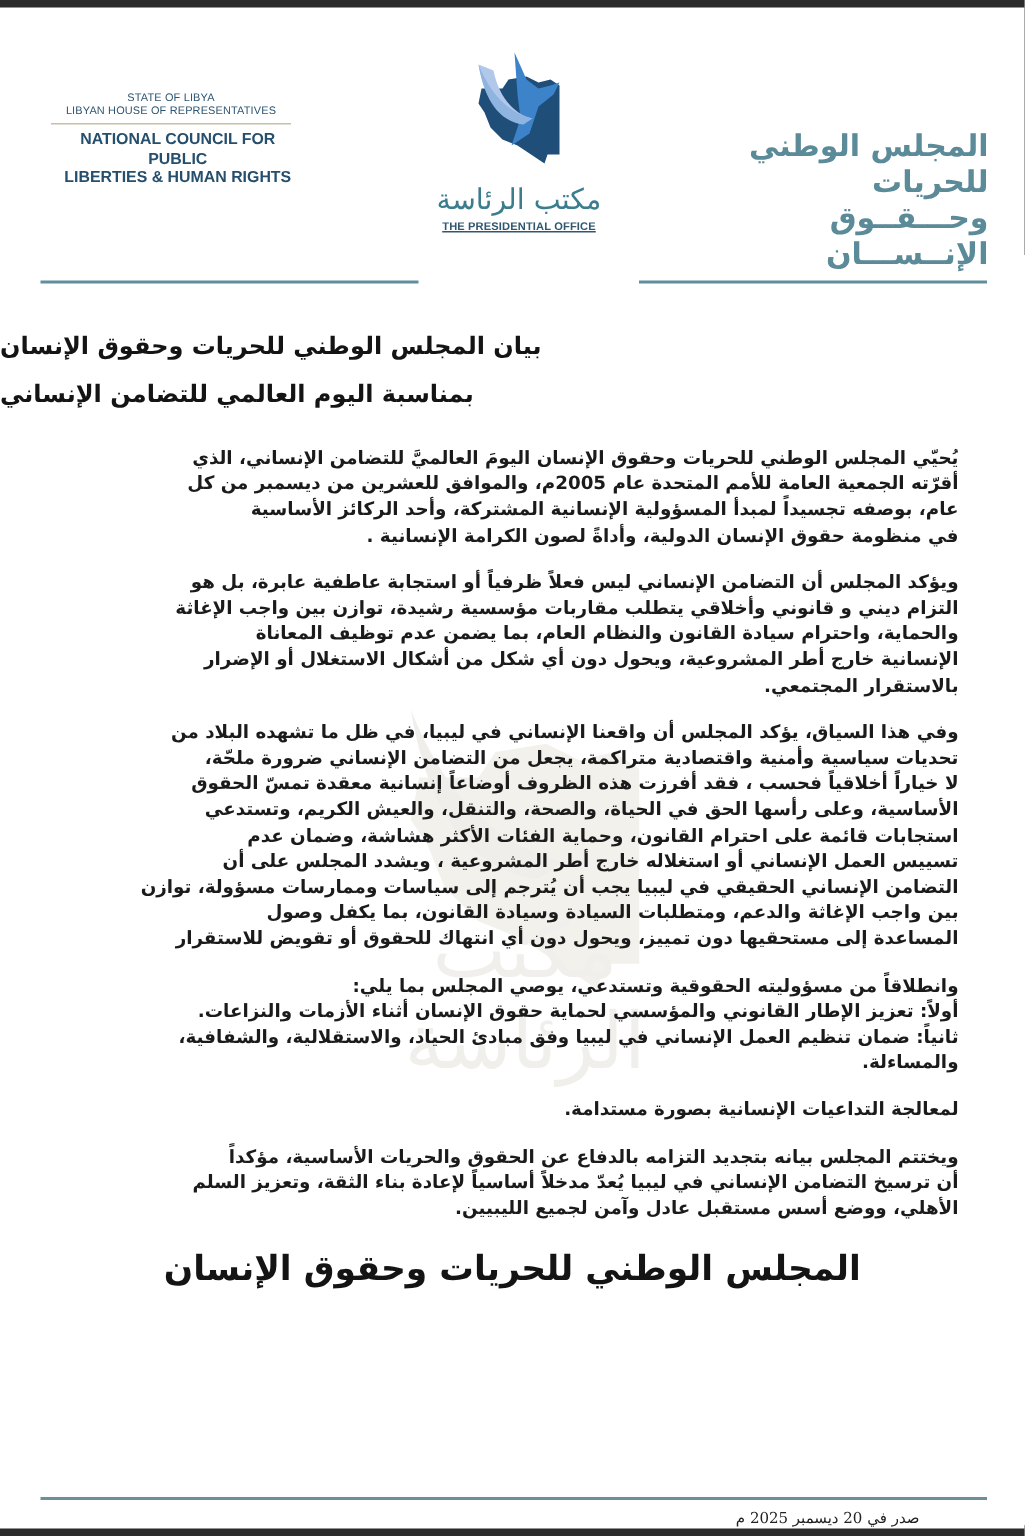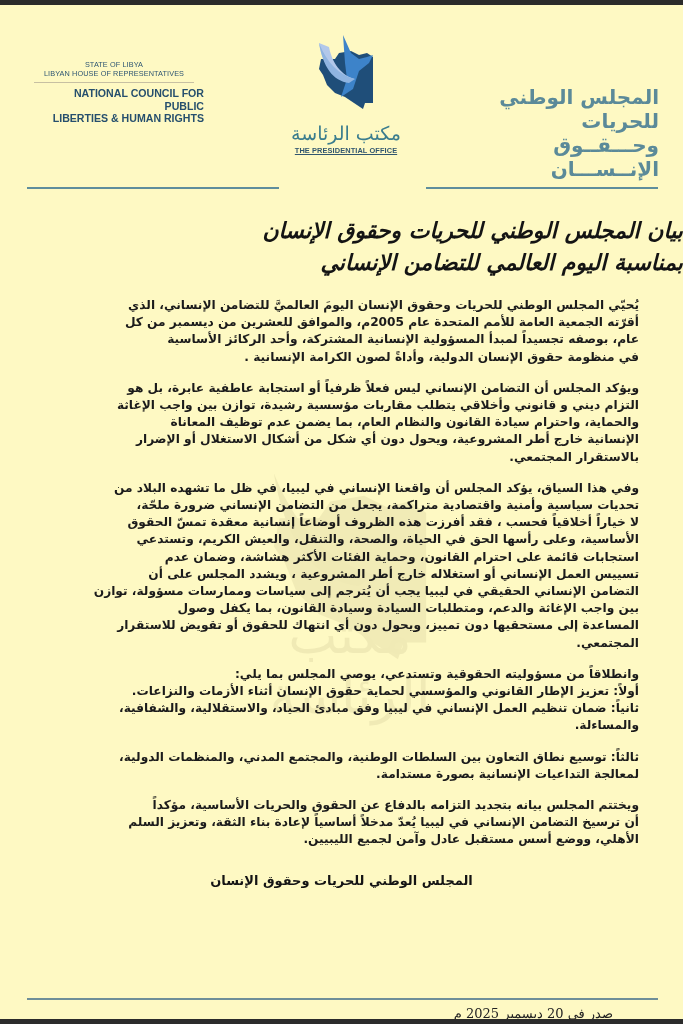--- a/index.html
+++ b/index.html
@@ -6,37 +6,37 @@
   html, body { width: 683px; height: 1024px; overflow: hidden; }
   body {
     background: #1e1e1e;
     font-family: "DejaVu Sans", sans-serif;
   }
   .top-bar { height: 5px; background: #2b2b2b; }
   .page {
     position: relative;
     width: 683px;
     height: 1014px;
-    background: #fef9c3;
+    background: #ffffff;
     overflow: hidden;
   }
   .bottom-bar { height: 5px; background: #2b2b2b; }
 
   
   .letterhead { position: relative; height: 200px; }
   .lh-left {
     position: absolute; left: 24px; top: 55px; width: 180px;
     text-align: center; color: #2e5672;
     font-family: "Liberation Sans", sans-serif;
   }
   .lh-left .small { font-size: 7.3px; line-height: 9px; letter-spacing: 0.1px; }
   .lh-left .sep { height: 1px; background: #c7c0a2; margin: 4px 10px 4px 10px; }
   .lh-left .big {
     font-size: 10.6px; line-height: 12.5px; font-weight: bold;
-    text-align: right; padding-left: 9px; color: #264f6d;
+    text-align: center; padding-left: 9px; color: #264f6d;
   }
   .lh-right {
     position: absolute; right: 24px; top: 80px; width: 200px;
     direction: rtl; text-align: right; color: #5b8a99;
     font-family: "DejaVu Sans", sans-serif; font-weight: bold;
     font-size: 20px; line-height: 24px;
   }
   .lh-center {
     position: absolute; left: 290px; top: 28px; width: 112px; text-align: center;
   }
@@ -59,50 +59,50 @@
     opacity: 0.09; pointer-events: none;
   }
   .watermark-text {
     position: absolute; left: 0; right: 0; bottom: 0; text-align: center;
     font-family: "DejaVu Serif", serif; font-size: 52px; color: #6b5d35;
     direction: rtl;
   }
 
   
   .title {
-    direction: rtl; text-align: right; color: #141414;
-    font-family: "DejaVu Sans", sans-serif; font-weight: bold;
-    font-size: 22px; line-height: 32px; margin-top: 10px; font-style: italic;
+    direction: rtl; text-align: left; color: #141414;
+    font-family: "DejaVu Sans", sans-serif; font-weight: bold;
+    font-size: 16px; line-height: 32px; margin-top: 10px;
   }
 
   
   .body {
     direction: rtl; text-align: justify; text-align-last: right;
     padding: 0 44px 0 60px; color: #1b1b1b;
     font-family: "DejaVu Sans", sans-serif; font-weight: bold;
     font-size: 12.2px; line-height: 17.2px;
     position: relative;
   }
   .para { margin-top: 14px; }
   .para:first-child { margin-top: 18px; }
   .para .line { display: block; }
 
   
   .signature {
     direction: rtl; text-align: center; color: #141414;
     font-family: "DejaVu Sans", sans-serif; font-weight: bold;
-    font-size: 13px; line-height: 28px; margin-top: 18px;
+    font-size: 23px; line-height: 28px; margin-top: 18px;
   }
   .footer-rule {
     position: absolute; left: 27px; width: 631px; top: 993px;
     height: 1.5px; background: #6f8f98;
   }
   .issued {
     position: absolute; right: 70px; top: 1001px;
-    direction: rtl; font-family: "DejaVu Serif", serif; font-size: 13px;
+    direction: rtl; font-family: "DejaVu Serif", serif; font-size: 10px;
     color: #222;
   }
 </style>
 </head>
 <body>
 
 <div class="top-bar"></div>
 
 <div class="page">
 
@@ -168,30 +168,28 @@
     <div class="para">
       <span class="line">وفي هذا السياق، يؤكد المجلس أن واقعنا الإنساني في ليبيا، في ظل ما تشهده البلاد من</span>
       <span class="line">تحديات سياسية وأمنية واقتصادية متراكمة، يجعل من التضامن الإنساني ضرورة ملحّة،</span>
       <span class="line">لا خياراً أخلاقياً فحسب ، فقد أفرزت هذه الظروف أوضاعاً إنسانية معقدة تمسّ الحقوق</span>
       <span class="line">الأساسية، وعلى رأسها الحق في الحياة، والصحة، والتنقل، والعيش الكريم، وتستدعي</span>
       <span class="line">استجابات قائمة على احترام القانون، وحماية الفئات الأكثر هشاشة، وضمان عدم</span>
       <span class="line">تسييس العمل الإنساني أو استغلاله خارج أطر المشروعية ، ويشدد المجلس على أن</span>
       <span class="line">التضامن الإنساني الحقيقي في ليبيا يجب أن يُترجم إلى سياسات وممارسات مسؤولة، توازن</span>
       <span class="line">بين واجب الإغاثة والدعم، ومتطلبات السيادة وسيادة القانون، بما يكفل وصول</span>
       <span class="line">المساعدة إلى مستحقيها دون تمييز، ويحول دون أي انتهاك للحقوق أو تقويض للاستقرار</span>
-      <span class="line">المجتمعي.</span>
     </div>
     <div class="para">
       <span class="line">وانطلاقاً من مسؤوليته الحقوقية وتستدعي، يوصي المجلس بما يلي:</span>
       <span class="line">أولاً: تعزيز الإطار القانوني والمؤسسي لحماية حقوق الإنسان أثناء الأزمات والنزاعات.</span>
       <span class="line">ثانياً: ضمان تنظيم العمل الإنساني في ليبيا وفق مبادئ الحياد، والاستقلالية، والشفافية،</span>
       <span class="line">والمساءلة.</span>
     </div>
     <div class="para">
-      <span class="line">ثالثاً: توسيع نطاق التعاون بين السلطات الوطنية، والمجتمع المدني، والمنظمات الدولية،</span>
       <span class="line">لمعالجة التداعيات الإنسانية بصورة مستدامة.</span>
     </div>
     <div class="para">
       <span class="line">ويختتم المجلس بيانه بتجديد التزامه بالدفاع عن الحقوق والحريات الأساسية، مؤكداً</span>
       <span class="line">أن ترسيخ التضامن الإنساني في ليبيا يُعدّ مدخلاً أساسياً لإعادة بناء الثقة، وتعزيز السلم</span>
       <span class="line">الأهلي، ووضع أسس مستقبل عادل وآمن لجميع الليبيين.</span>
     </div>
   </div>
 
   <div class="signature">المجلس الوطني للحريات وحقوق الإنسان</div>

